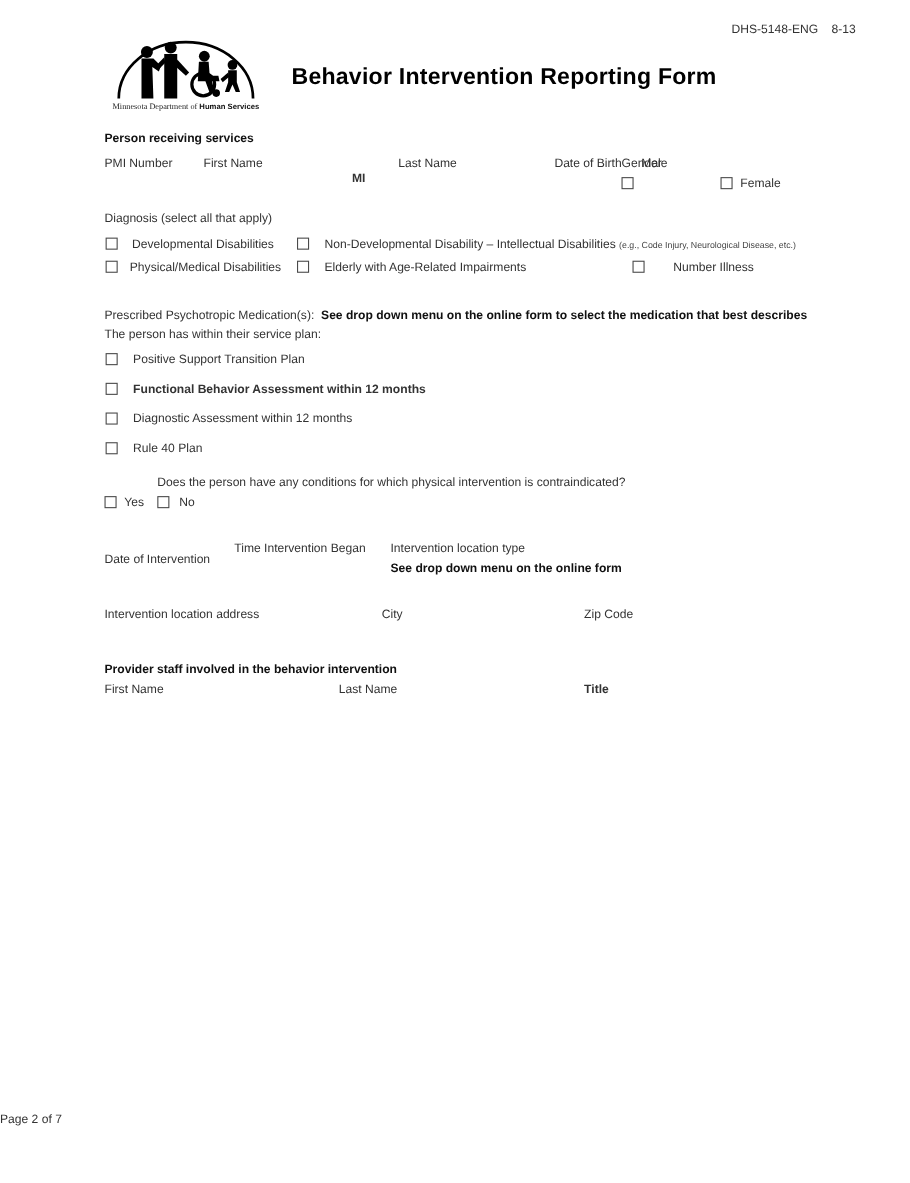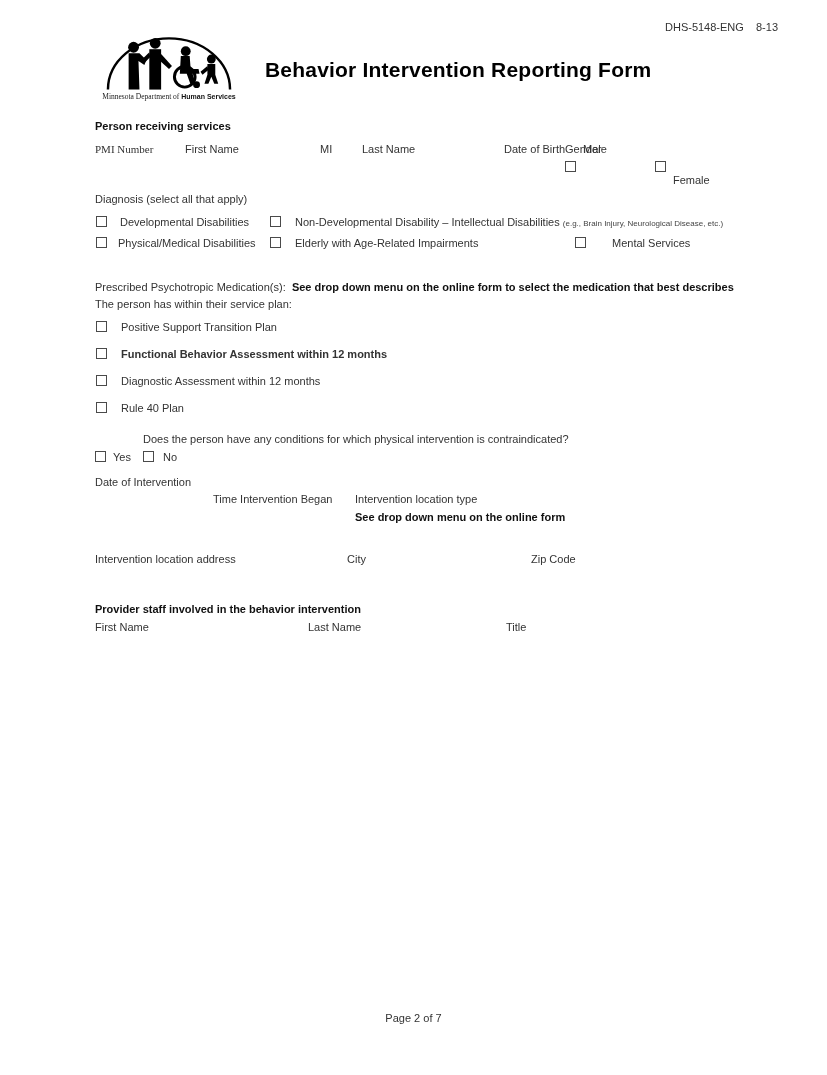--- a/index.html
+++ b/index.html
@@ -34,21 +34,21 @@
   .logo { position: absolute; left: 98px; top: 33px; width: 142px; text-align: center; }
   .logo svg { display: block; margin: 0 auto; }
   .logo-caption {
     font-family: "Liberation Serif", serif;
     font-size: 7.5px;
     color: #1a1a1a;
     white-space: nowrap;
     margin-top: 1px;
   }
   .logo-caption .b { font-family: "Liberation Sans", sans-serif; font-size: 7px; }
-  .footer { left: 0; width: 827px; text-align: center; }
+  .footer { left: 0; width: 827px; text-align: left; }
 </style>
 </head>
 <body>
 
 <div class="page">
 
   <div class="abs" style="left:665px; top:21px;">DHS-5148-ENG</div>
   <div class="abs" style="left:756px; top:21px;">8-13</div>
 
   <div class="logo">
@@ -71,45 +71,45 @@
       <circle cx="108" cy="26" r="4.5" fill="#000"></circle>
       <path d="M104 31 h8 v11 l3 9 h-4 l-3 -7 -3 7 h-4 l3 -9 z" fill="#000"></path>
       <path d="M104 33 l-7 6 2 3 6 -5 z" fill="#000"></path>
     </svg>
     <div class="logo-caption"><span>Minnesota Department of </span><span class="b">Human Services</span></div>
   </div>
 
   <div class="abs title" style="left:265px; top:58px;">Behavior Intervention Reporting Form</div>
 
   <div class="abs b" style="left:95px; top:120px;">Person receiving services</div>
-  <div class="abs" style="left:95px;  top:143px;font-family:Liberation Serif, serif;">PMI Number</div>
+  <div class="abs" style="left:95px;  top:143px;">PMI Number</div>
   <div class="abs" style="left:185px; top:143px;">First Name</div>
-  <div class="abs" style="left:320px; top:143px;">MI</div>
+  <div class="abs" style="left:320px; top:156px;font-weight:bold;">MI</div>
   <div class="abs" style="left:362px; top:143px;">Last Name</div>
   <div class="abs" style="left:468px; top:143px;margin-left:36px;">Date of Birth</div>
   <div class="abs" style="left:565px; top:143px;">Gender</div>
 
   <div class="cb" style="left:565px; top:161px;"></div>
   <div class="abs" style="left:583px; top:143px;">Male</div>
   <div class="cb" style="left:655px; top:161px;"></div>
-  <div class="abs" style="left:673px; top:161px;margin-top:13px;">Female</div>
+  <div class="abs" style="left:673px; top:161px;">Female</div>
 
   <div class="abs" style="left:95px; top:193px;">Diagnosis (select all that apply)</div>
 
   <div class="cb" style="left:96px; top:216px;"></div>
   <div class="abs" style="left:120px; top:216px;">Developmental Disabilities</div>
   <div class="cb" style="left:270px; top:216px;"></div>
-  <div class="abs" style="left:295px; top:216px;"><span>Non-Developmental Disability – Intellectual Disabilities</span> <span class="note">(e.g., Brain Injury, Neurological Disease, etc.)</span></div>
+  <div class="abs" style="left:295px; top:216px;"><span>Non-Developmental Disability – Intellectual Disabilities</span> <span class="note">(e.g., Code Injury, Neurological Disease, etc.)</span></div>
 
   <div class="cb" style="left:96px; top:237px;"></div>
   <div class="abs" style="left:118px; top:237px;">Physical/Medical Disabilities</div>
   <div class="cb" style="left:270px; top:237px;"></div>
   <div class="abs" style="left:295px; top:237px;">Elderly with Age-Related Impairments</div>
   <div class="cb" style="left:575px; top:237px;"></div>
-  <div class="abs" style="left:612px; top:237px;">Mental Services</div>
+  <div class="abs" style="left:612px; top:237px;">Number Illness</div>
 
   <div class="abs" style="left:95px; top:281px;"><span>Prescribed Psychotropic Medication(s):</span>&nbsp; <span class="b">See drop down menu on the online form to select the medication that best describes</span></div>
 
   <div class="abs" style="left:95px; top:298px;">The person has within their service plan:</div>
 
   <div class="cb" style="left:96px; top:321px;"></div>
   <div class="abs" style="left:121px; top:321px;">Positive Support Transition Plan</div>
 
   <div class="cb" style="left:96px; top:348px;"></div>
   <div class="abs" style="left:121px; top:348px;font-weight:bold;">Functional Behavior Assessment within 12 months</div>
@@ -119,29 +119,29 @@
 
   <div class="cb" style="left:96px; top:402px;"></div>
   <div class="abs" style="left:121px; top:402px;">Rule 40 Plan</div>
 
   <div class="abs" style="left:95px; top:433px;padding-left:48px;">Does the person have any conditions for which physical intervention is contraindicated?</div>
   <div class="cb" style="left:95px; top:451px;"></div>
   <div class="abs" style="left:113px; top:451px;">Yes</div>
   <div class="cb" style="left:143px; top:451px;"></div>
   <div class="abs" style="left:163px; top:451px;">No</div>
 
-  <div class="abs" style="left:95px; top:476px;">Date of Intervention</div>
+  <div class="abs" style="left:95px; top:503px;">Date of Intervention</div>
   <div class="abs" style="left:213px; top:493px;">Time Intervention Began</div>
   <div class="abs" style="left:355px; top:493px;">Intervention location type</div>
   <div class="abs b" style="left:355px; top:511px;text-align:right;">See drop down menu on the online form</div>
 
   <div class="abs" style="left:95px; top:553px;">Intervention location address</div>
   <div class="abs" style="left:347px; top:553px;">City</div>
   <div class="abs" style="left:531px; top:553px;">Zip Code</div>
 
   <div class="abs b" style="left:95px; top:603px;">Provider staff involved in the behavior intervention</div>
   <div class="abs" style="left:95px; top:621px;">First Name</div>
   <div class="abs" style="left:308px; top:621px;">Last Name</div>
-  <div class="abs" style="left:506px; top:621px;">Title</div>
+  <div class="abs" style="left:531px; top:621px;font-weight:bold;">Title</div>
 
   <div class="abs footer" style="top:1012px;">Page 2 of 7</div>
 
 </div>
 
 </body></html>

